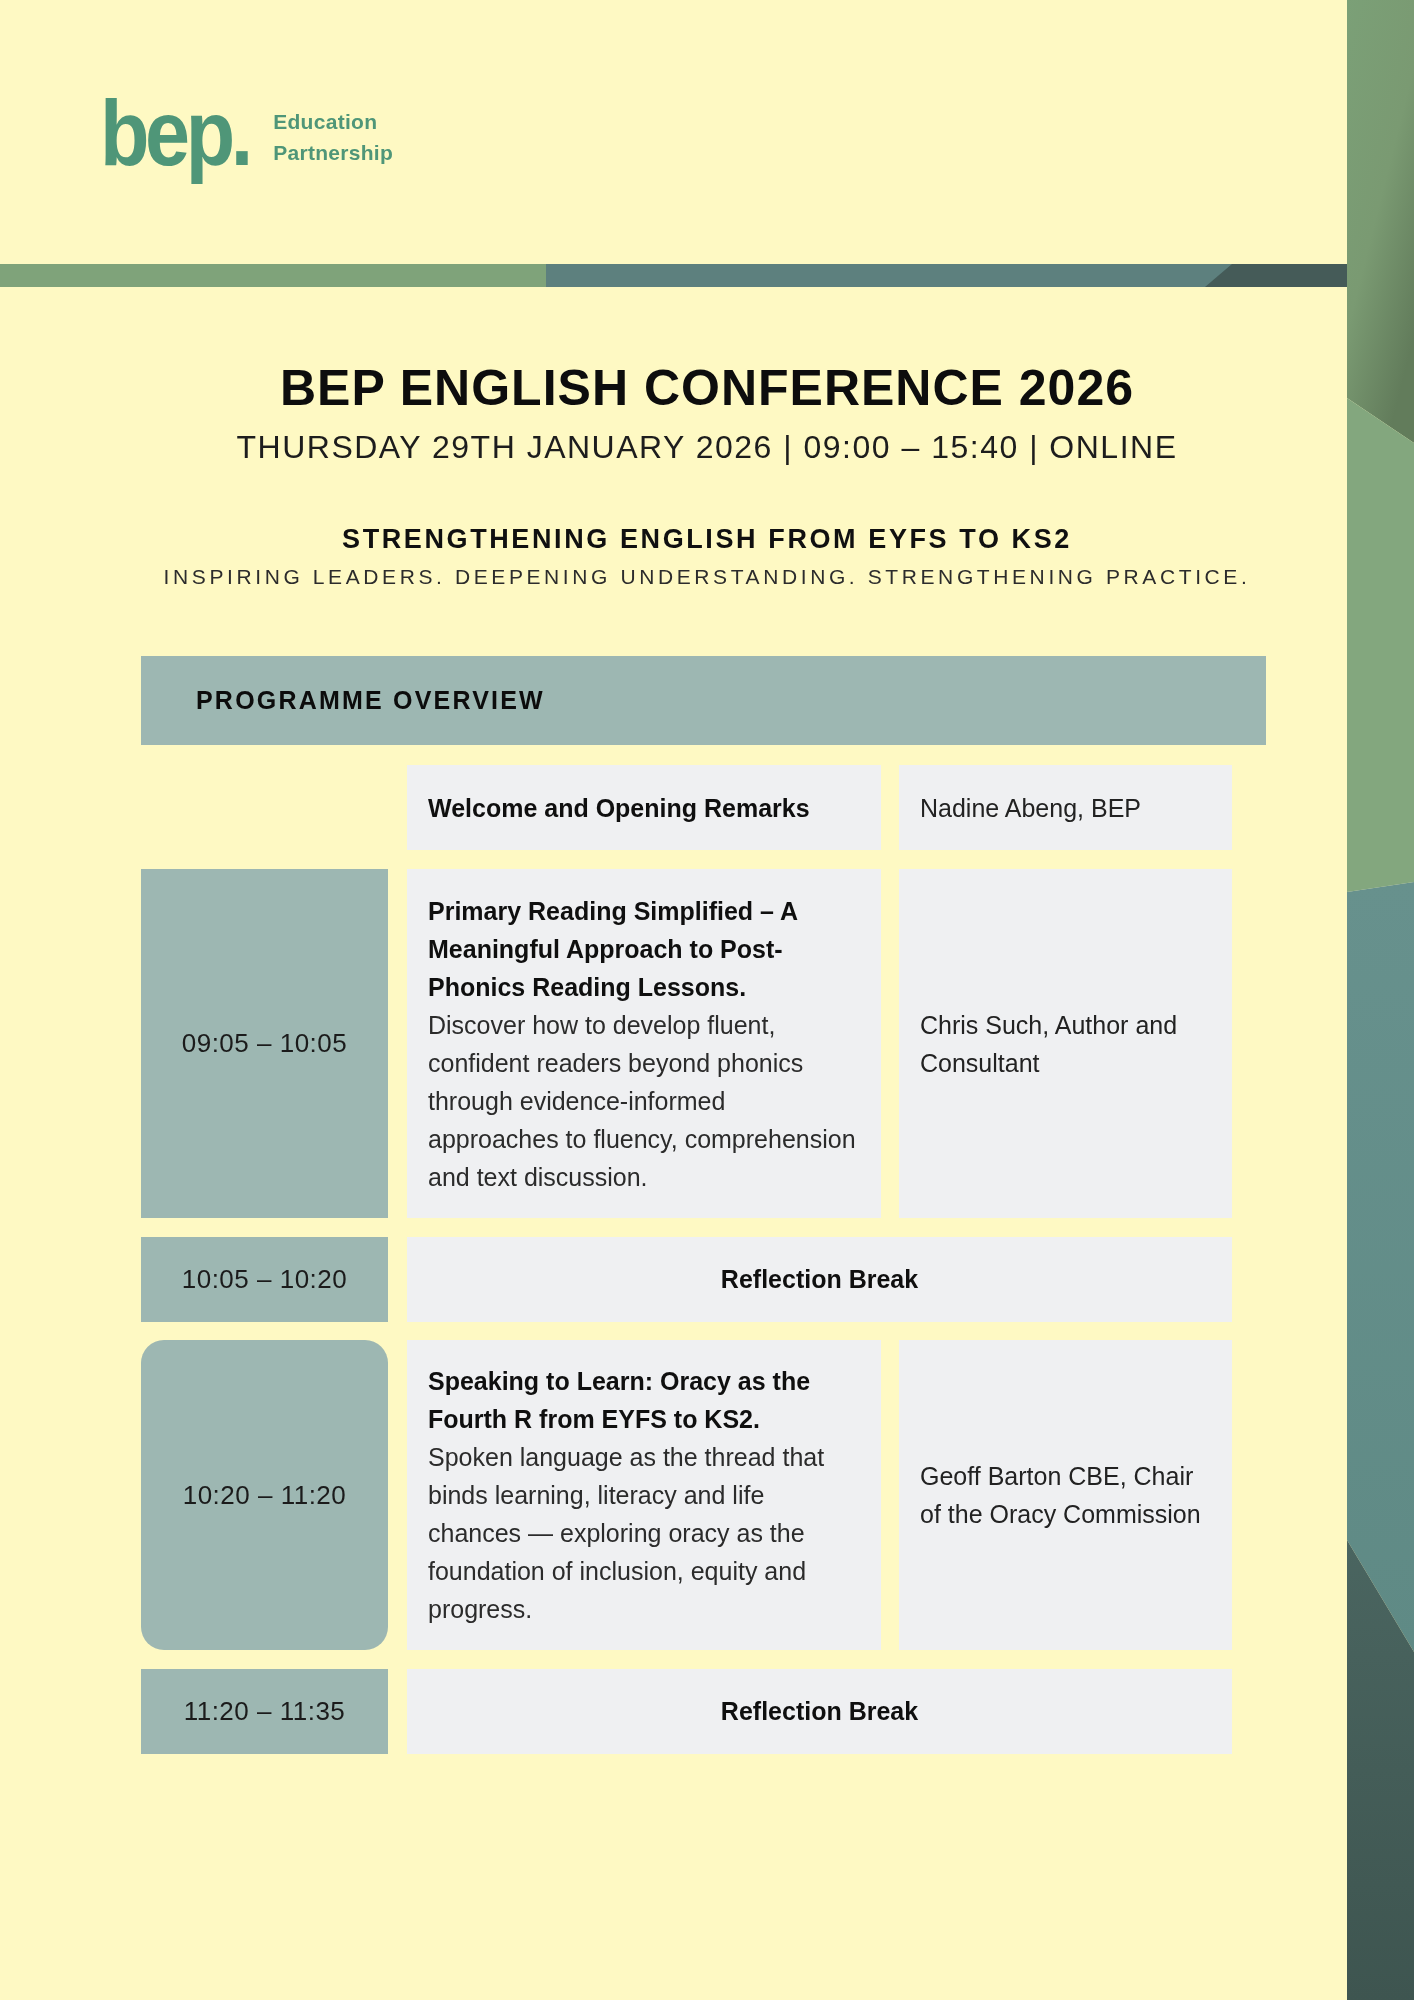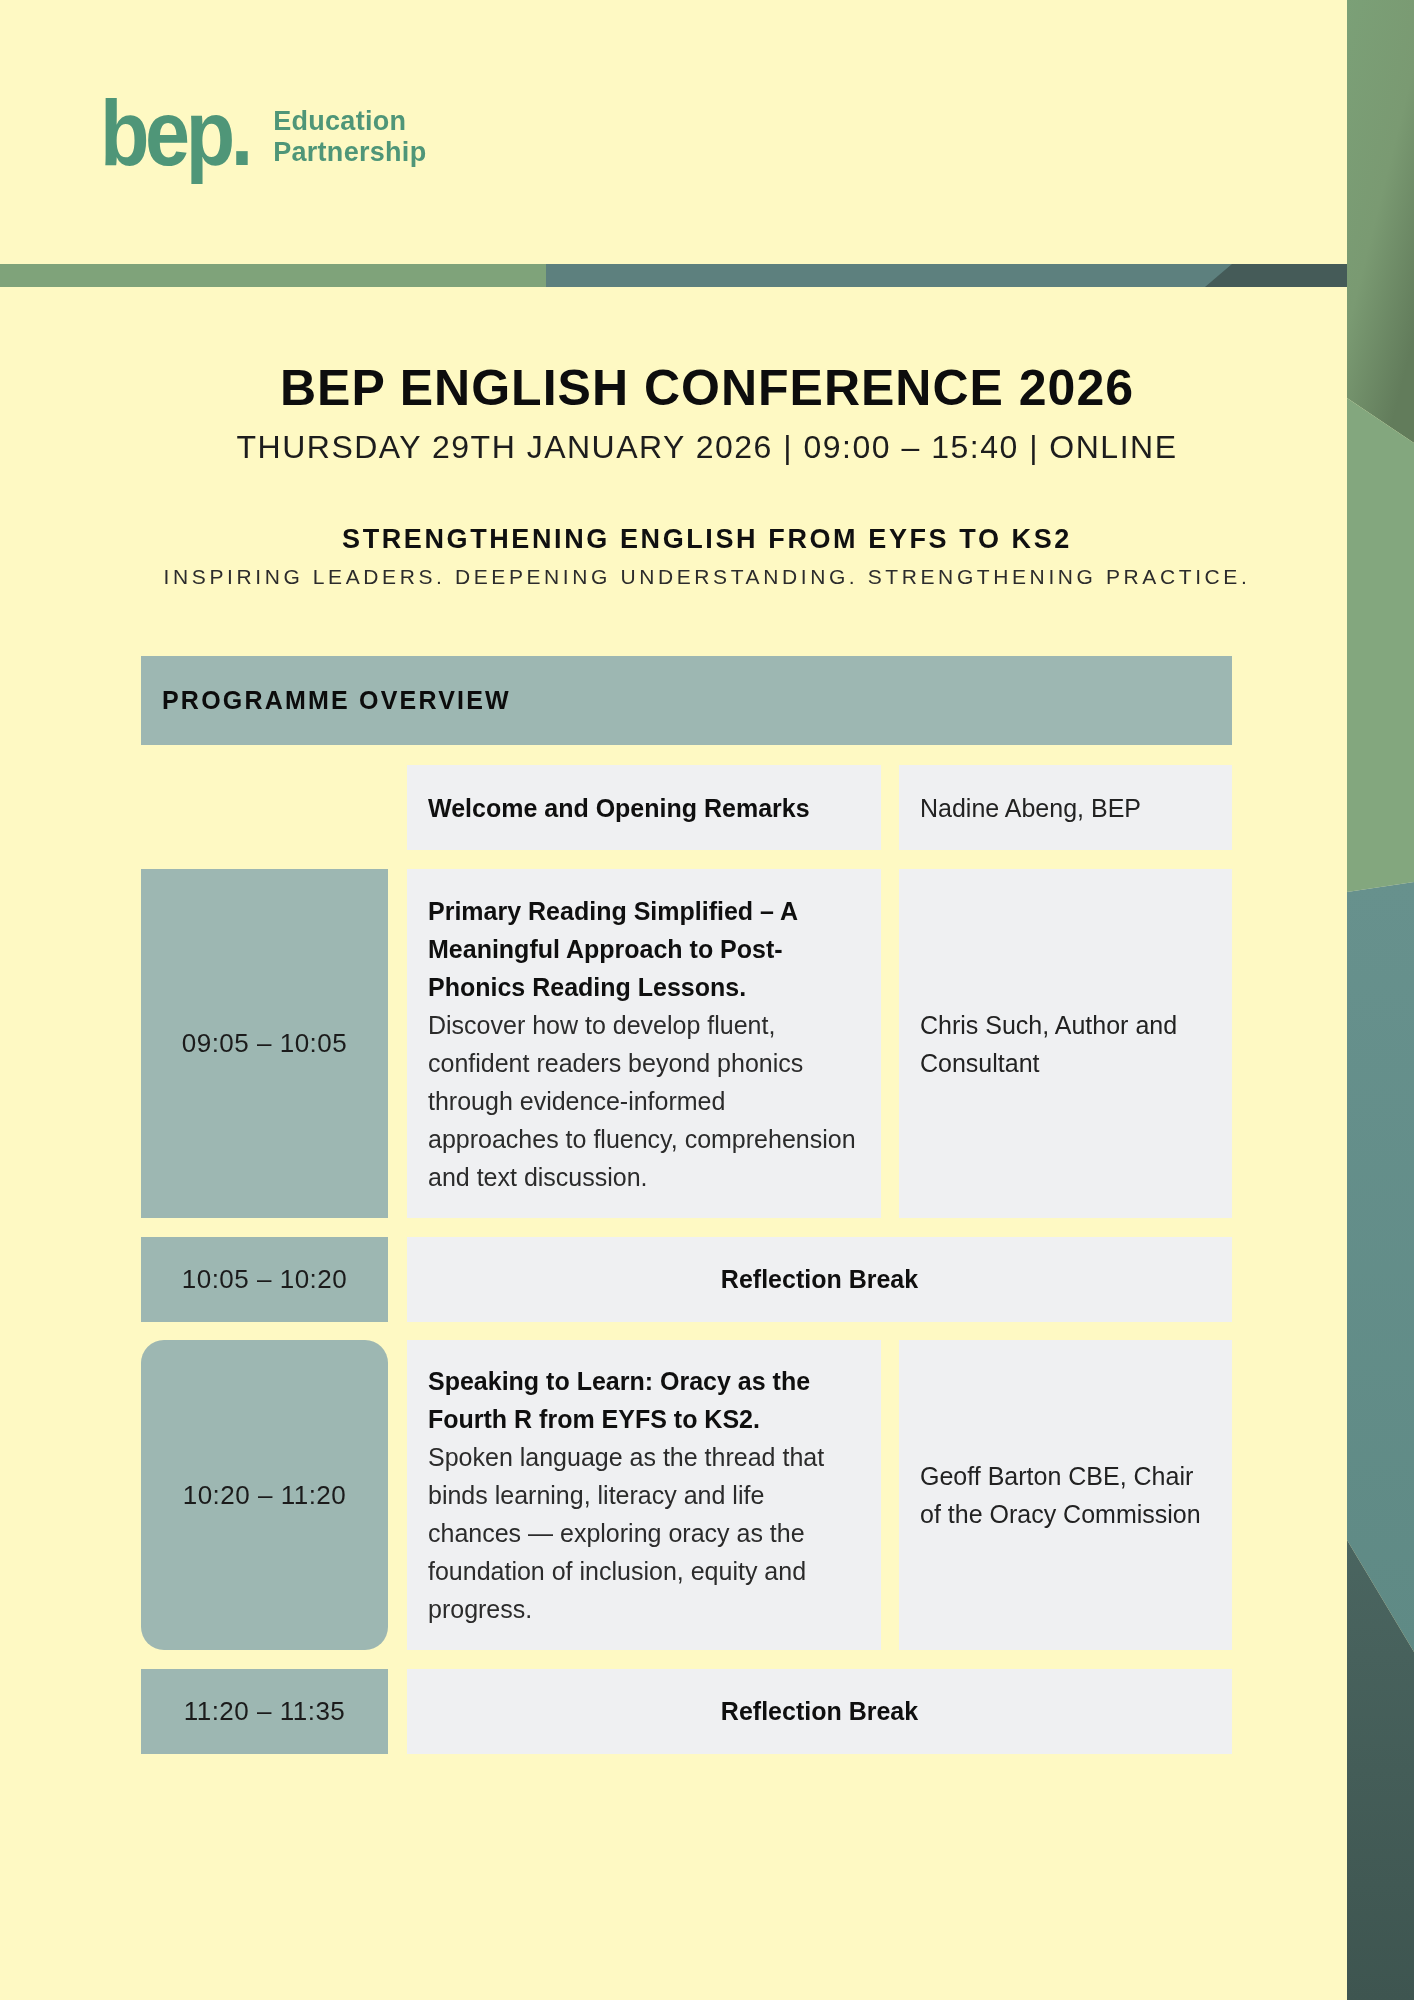--- a/index.html
+++ b/index.html
@@ -12,35 +12,35 @@
   
   .band{position:absolute;left:0;top:264px;width:1347px;height:23px;}
   .band-green{position:absolute;left:0;top:0;width:546px;height:23px;background:#7fa37a;}
   .band-teal{position:absolute;left:546px;top:0;width:801px;height:23px;background:#5d807e;}
   .band-dark{position:absolute;left:1205px;top:0;width:142px;height:23px;background:#455b58;
              clip-path:polygon(19% 0,100% 0,100% 100%,0 100%);}
 
   
   .logo{position:absolute;left:100px;top:88px;display:flex;align-items:flex-end;color:#4f9678;}
   .logo-mark{font-size:92px;line-height:0.98;font-weight:600;letter-spacing:-5px;transform:scaleX(.88);transform-origin:left bottom;}
-  .logo-text{margin-left:4px;padding-bottom:10px;font-size:27px;line-height:31px;font-weight:600;letter-spacing:.3px;}
+  .logo-text{margin-left:4px;padding-bottom:10px;font-size:21px;line-height:31px;font-weight:600;letter-spacing:.3px;}
 
   
   .title{position:absolute;left:0;top:364px;width:1414px;text-align:center;
          font-size:50px;line-height:48px;font-weight:700;letter-spacing:1px;color:#0d0d0d;}
   .subtitle{position:absolute;left:0;top:430px;width:1414px;text-align:center;
          font-size:32px;line-height:34px;font-weight:400;letter-spacing:1.5px;color:#1d1d1d;}
   .heading{position:absolute;left:0;top:522px;width:1414px;text-align:center;
          font-size:27px;line-height:34px;font-weight:700;letter-spacing:2.6px;color:#101010;}
   .tagline{position:absolute;left:0;top:562px;width:1414px;text-align:center;
          font-size:21px;line-height:30px;font-weight:400;letter-spacing:3.6px;color:#2c2c2c;}
 
   
   .bar{position:absolute;left:141px;top:656px;width:1091px;height:89px;background:#9db7b2;
-       display:flex;align-items:center;}
+       display:flex;align-items:center;padding-left:34px;}
   .bar-label{padding-left:21px;font-size:25px;font-weight:700;letter-spacing:2.2px;color:#0c0c0c;}
 
   
   .cell{position:absolute;box-sizing:border-box;}
   .time-cell{background:#9db7b2;display:flex;align-items:center;justify-content:center;
              font-size:26px;font-weight:400;letter-spacing:.5px;color:#1b1b1b;}
   .gray-cell{background:#eff0f2;display:flex;flex-direction:column;justify-content:center;
              padding:10px 21px;font-size:25px;line-height:38px;color:#2b2b2b;}
   .session-title{font-weight:700;color:#0f0f0f;}
   .session-desc{font-weight:400;color:#2b2b2b;}

